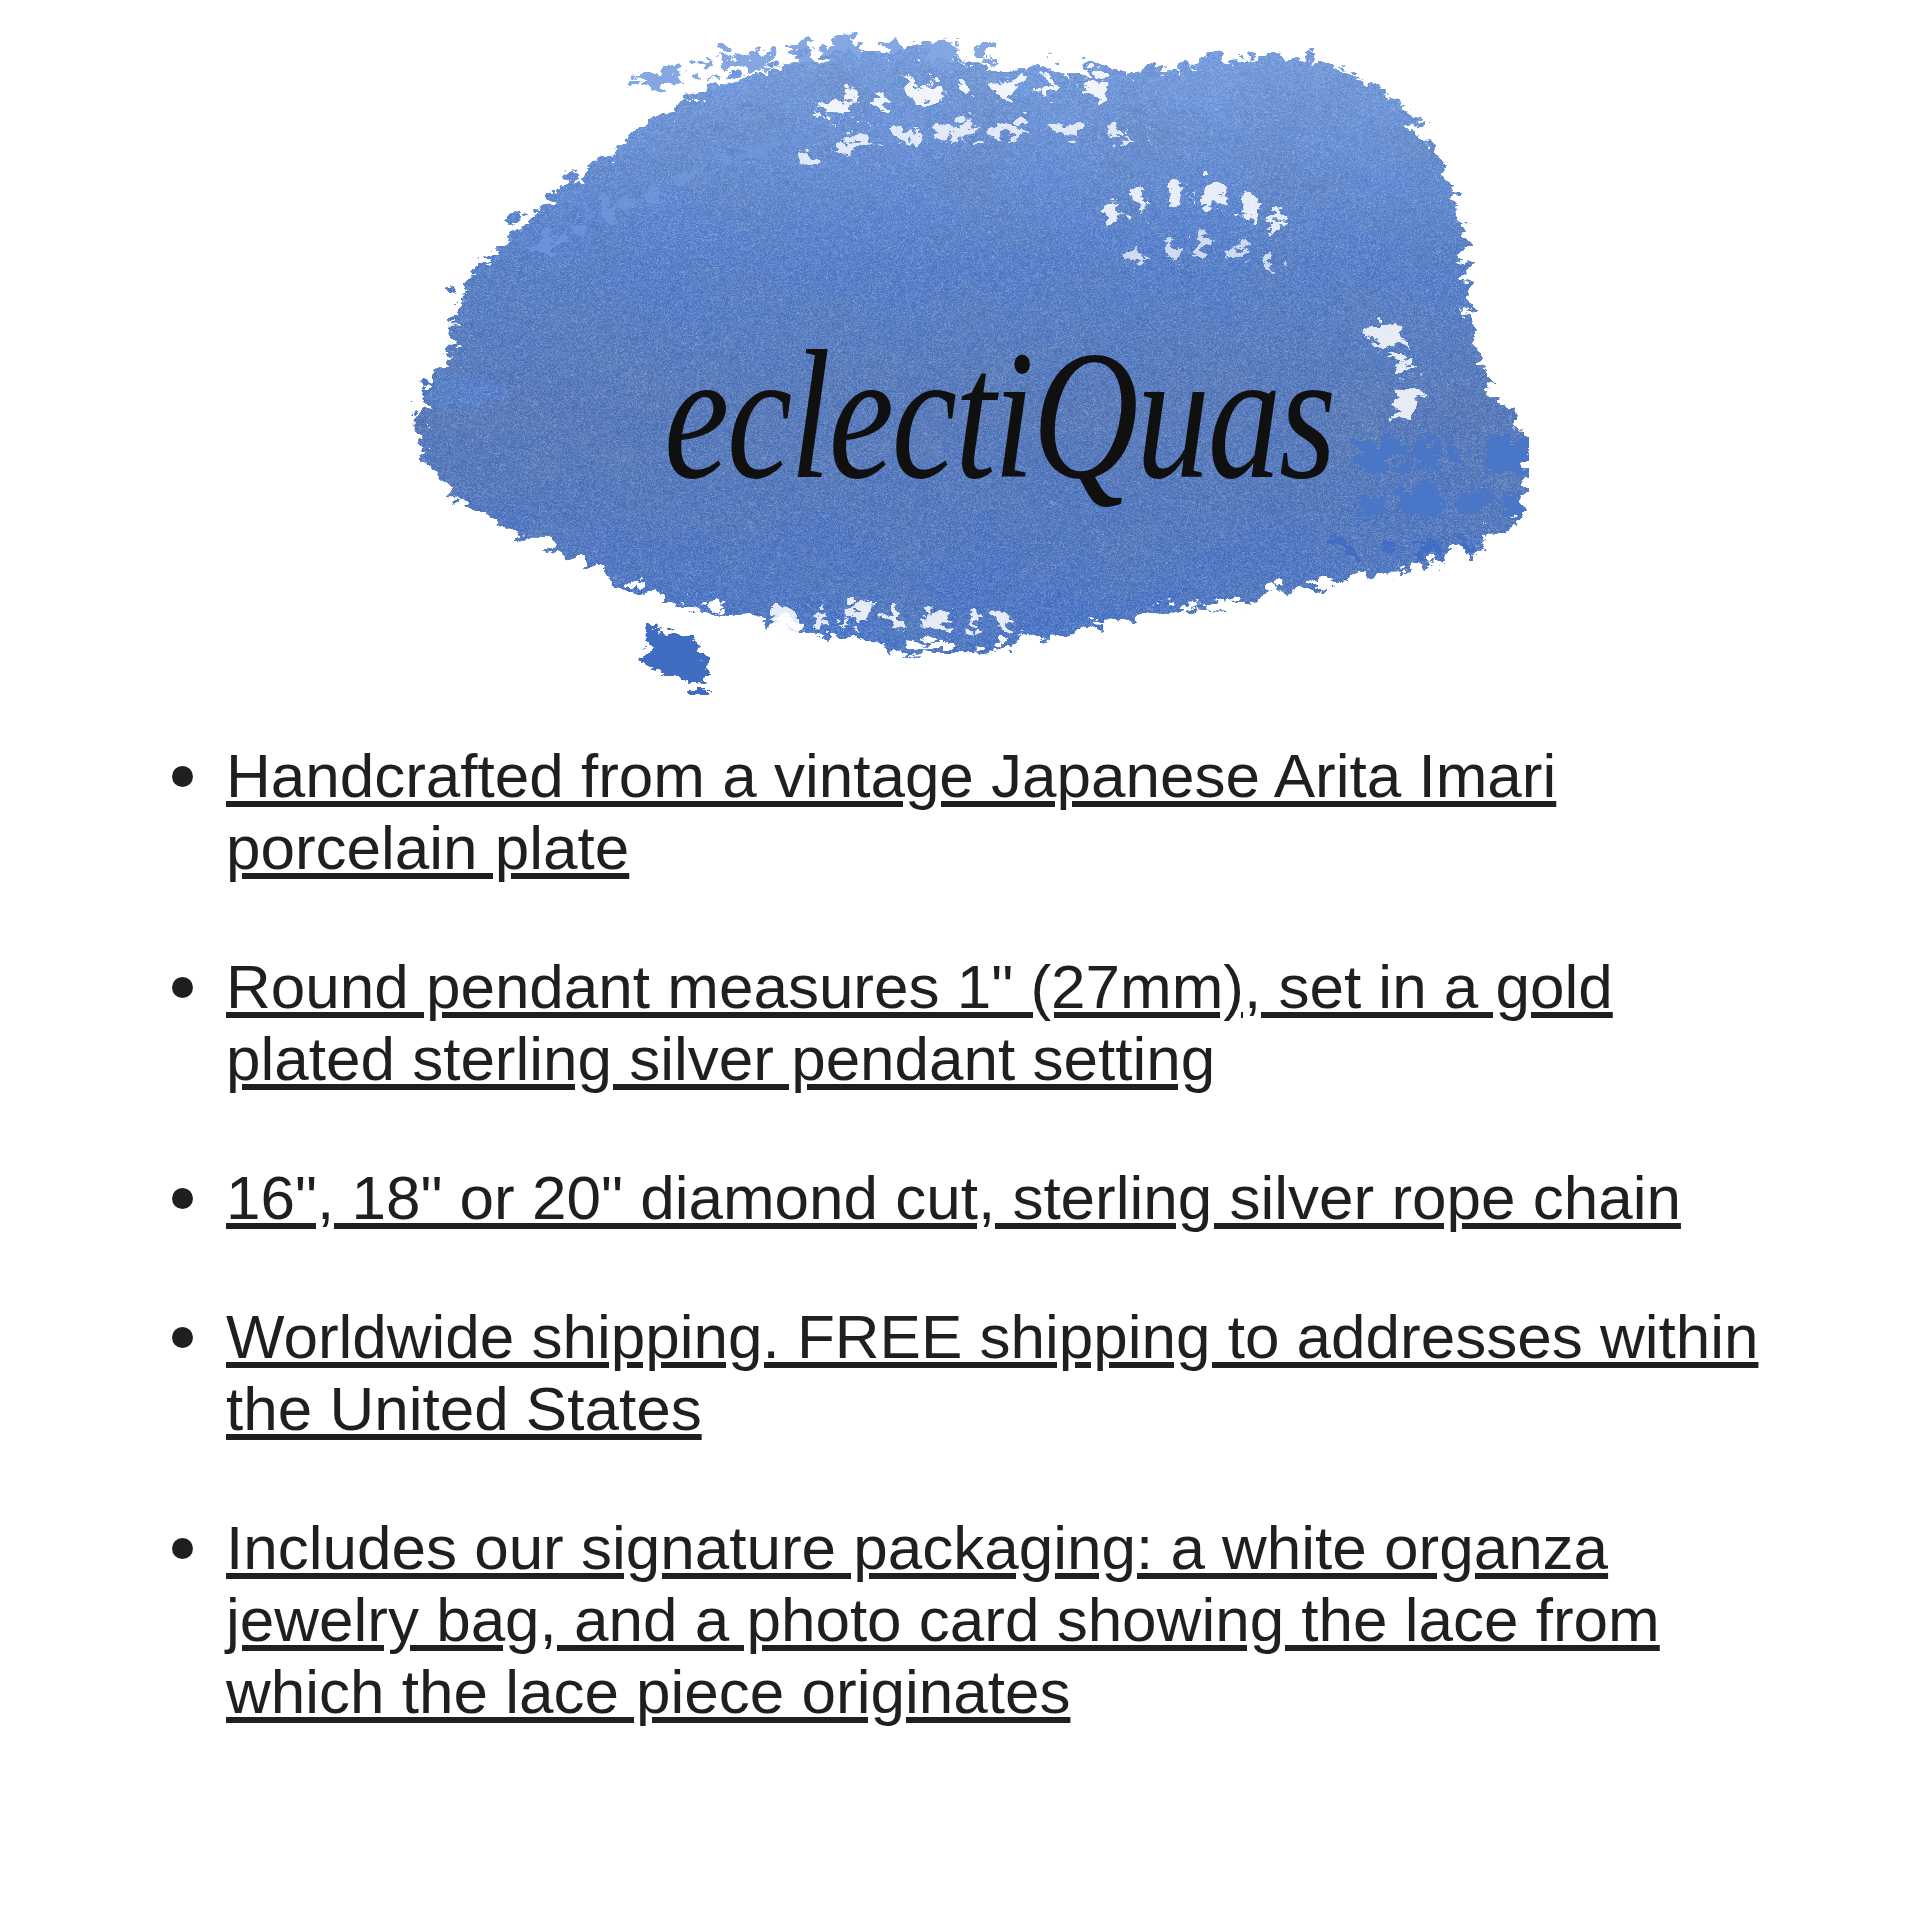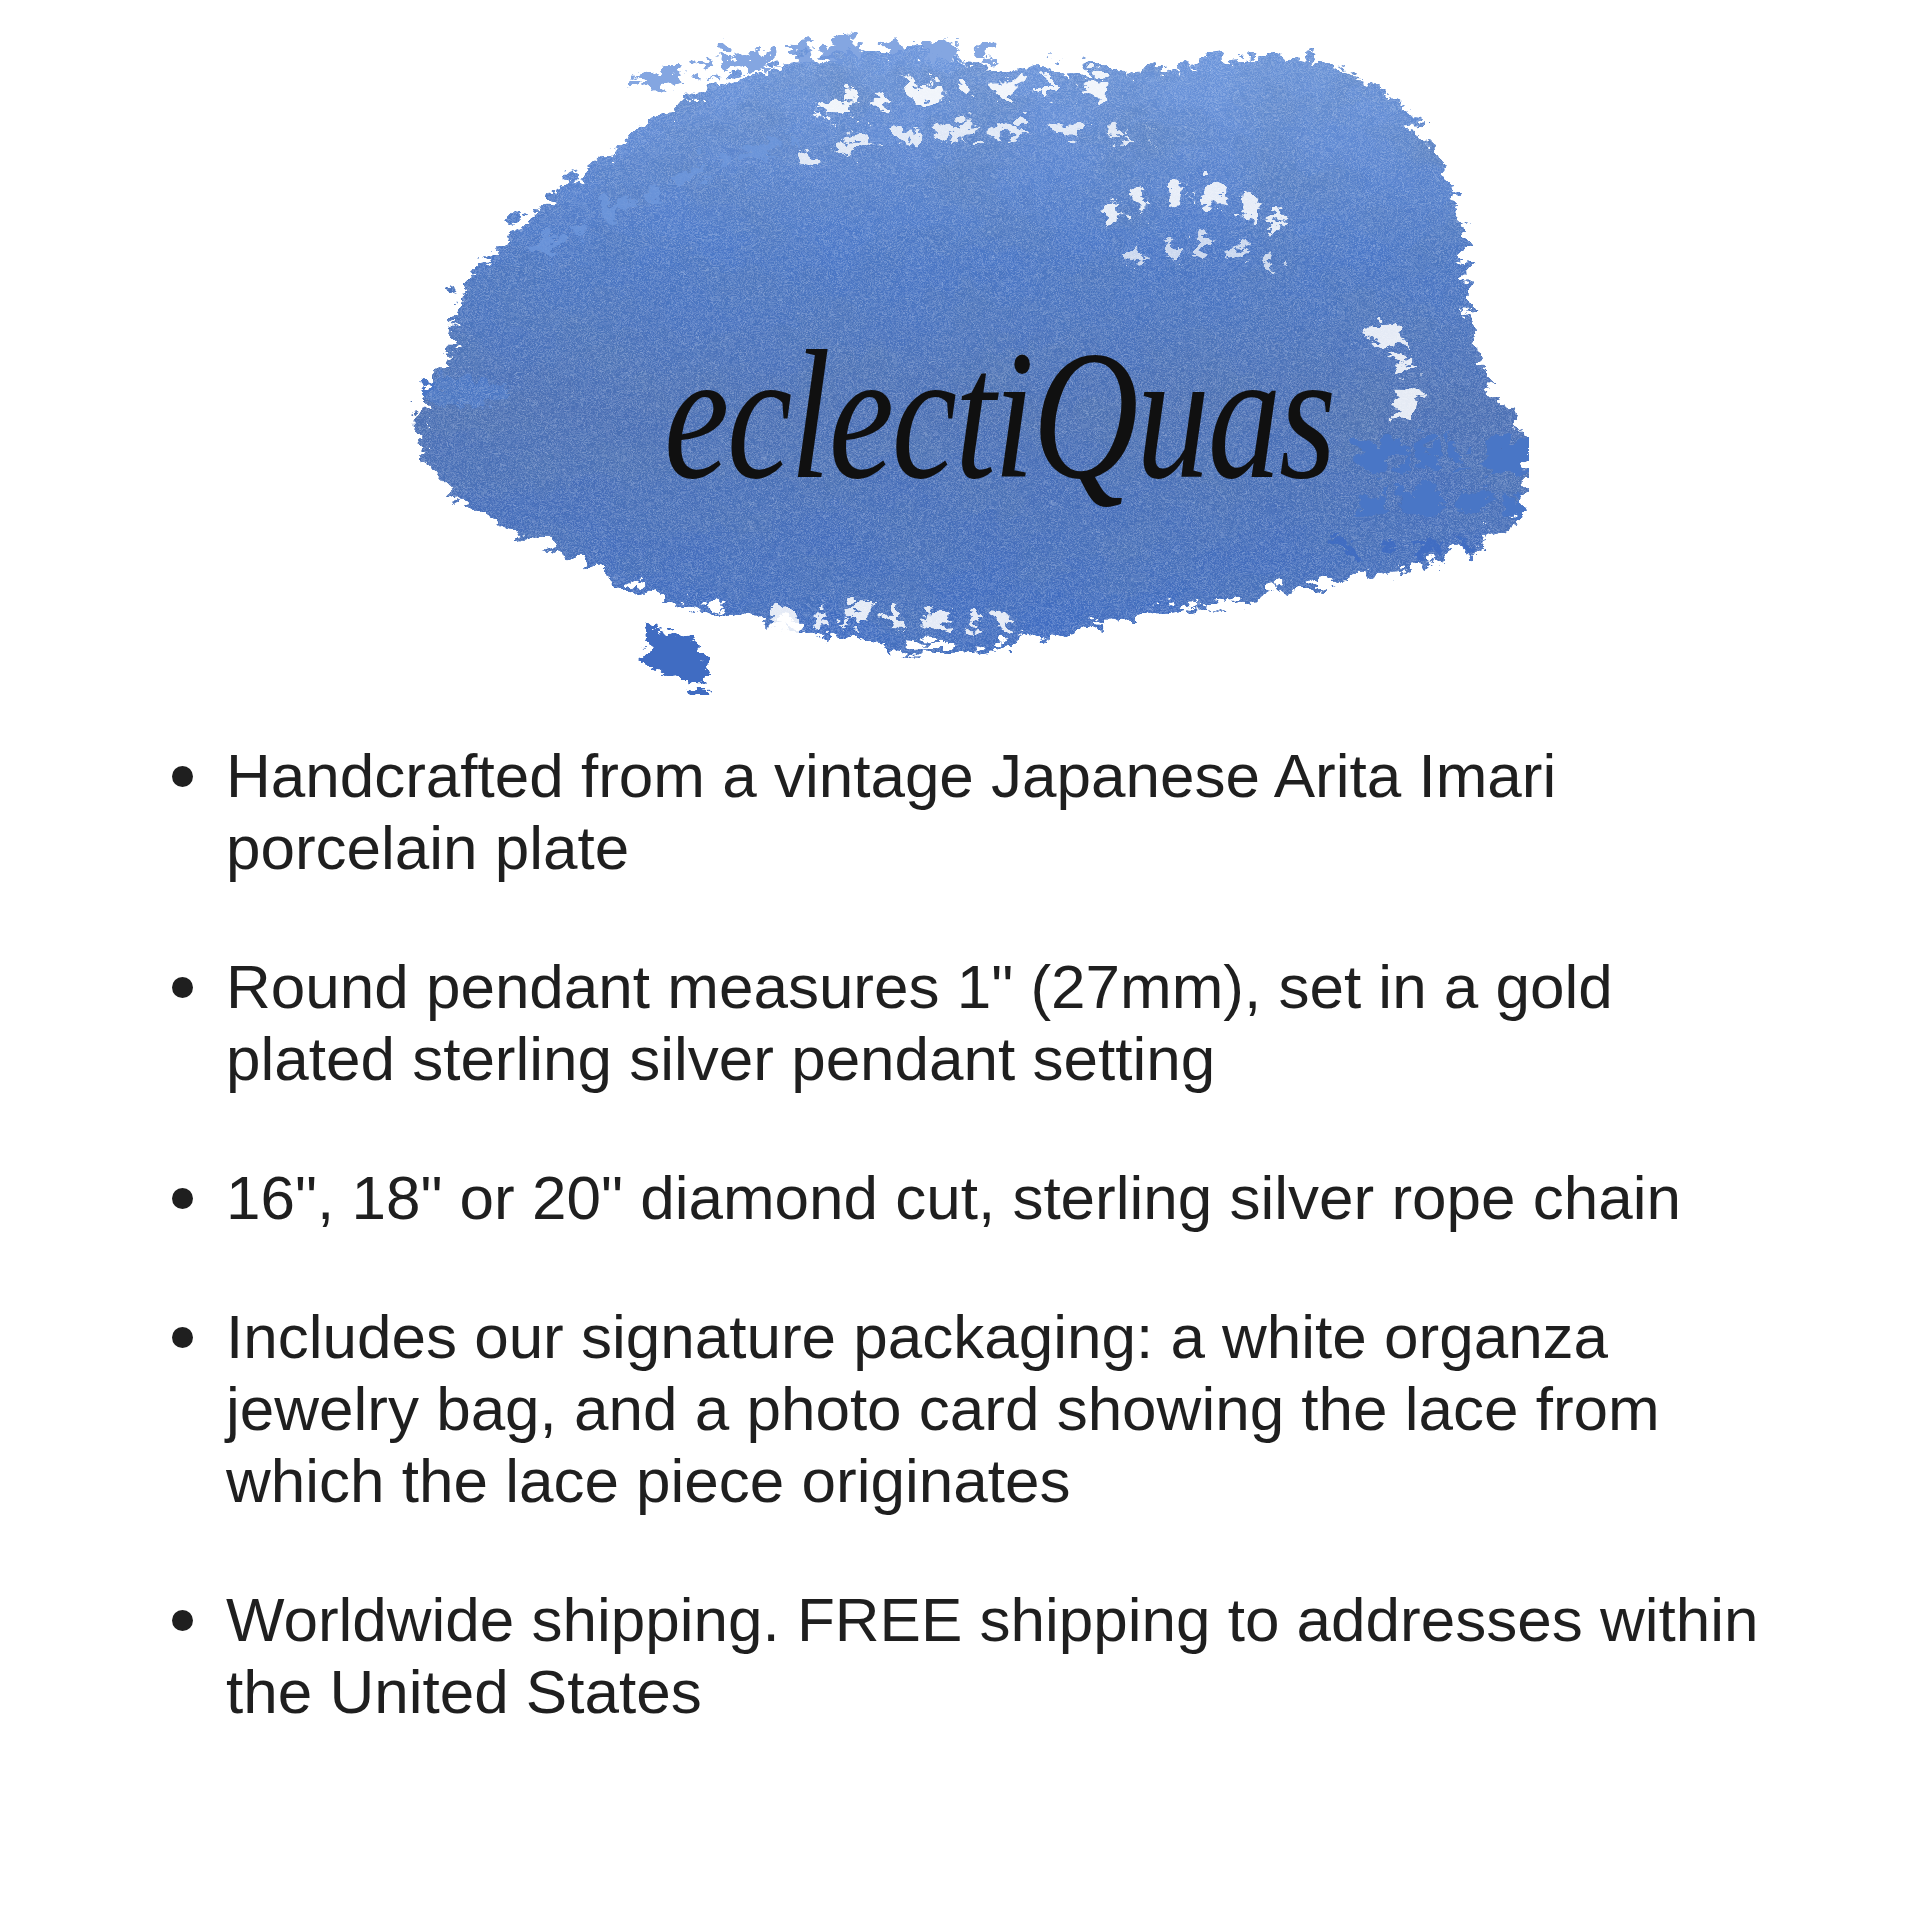--- a/index.html
+++ b/index.html
@@ -36,21 +36,21 @@
     font-size:184px;
     line-height:1;
     letter-spacing:-2.8px;
     color:var(--logo-text);
     white-space:nowrap;
   }
   .details{
     position:absolute;
     left:165px;top:740px;right:55px;
   }
-  .details ul{list-style:none;}
+  .details ul{list-style:none;text-decoration:underline;}
   .details li{
     position:relative;
     padding-left:61px;
     margin-bottom:67px;
     font-size:62px;
     line-height:72px;
     white-space:pre-line;
   }
   .details li::before{
     content:"";
@@ -115,20 +115,20 @@
   <div class="brand">eclectiQuas</div>
 </div>
 
 <div class="details">
   <ul>
     <li>Handcrafted from a vintage Japanese Arita Imari
 porcelain plate</li>
     <li>Round pendant measures 1" (27mm), set in a gold
 plated sterling silver pendant setting</li>
     <li>16", 18" or 20" diamond cut, sterling silver rope chain</li>
+    <li>Worldwide shipping. FREE shipping to addresses within
+the United States</li>
     <li>Includes our signature packaging: a white organza
 jewelry bag, and a photo card showing the lace from
 which the lace piece originates</li>
-    <li>Worldwide shipping. FREE shipping to addresses within
-the United States</li>
   </ul>
 </div>
 
 
 </body></html>

